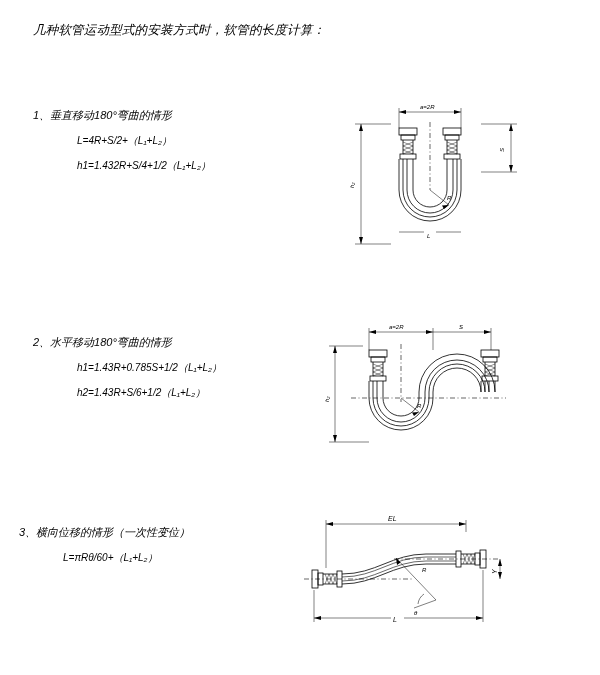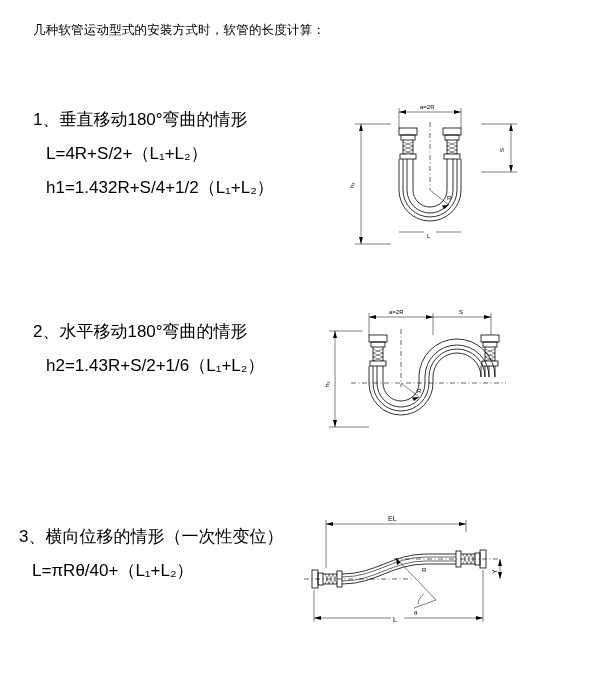--- a/index.html
+++ b/index.html
@@ -12,47 +12,48 @@
     height: 675px;
     font-family: "Liberation Sans", sans-serif;
     color: #000000;
     position: relative;
     overflow: hidden;
   }
   .page {
     position: relative;
     width: 600px;
     height: 675px;
+    font-style: italic;
   }
   .heading {
     position: absolute;
     left: 33px;
     top: 22px;
     font-size: 12.5px;
     letter-spacing: 0.2px;
     white-space: nowrap;
   }
   .section {
     position: absolute;
   }
   .sec-text {
     position: absolute;
     left: 0;
     top: 0;
     width: 260px;
   }
   .sec-title {
-    font-size: 17px;
+    font-size: 11px;
     white-space: nowrap;
     margin-bottom: 11px;
   }
   .formula {
-    font-size: 17px;
+    font-size: 10px;
     white-space: nowrap;
-    margin-left: 13px;
+    margin-left: 44px;
     margin-bottom: 11px;
   }
   .fig {
     position: absolute;
   }
   svg { display: block; }
   .ln   { stroke:#000; stroke-width:0.8; fill:none; }
   .lnt  { stroke:#000; stroke-width:0.6; fill:none; }
   .dash { stroke:#000; stroke-width:0.6; fill:none; stroke-dasharray:5 2.5 1 2.5; }
   .thin { stroke:#000; stroke-width:0.5; fill:none; }
@@ -140,25 +141,26 @@
         <path class="fb" d="M128 133 l-7 0.5 l2 3.5 z"></path>
         <text class="lbl" x="126" y="128">R</text>
 
         <text class="lbl" x="106" y="166">L</text>
         <line class="thin" x1="78" y1="160" x2="103" y2="160"></line>
         <line class="thin" x1="115" y1="160" x2="140" y2="160"></line>
       </svg>
     </div>
   </div>
 
-  <div class="section" style="left:33px; top:320px; width:540px; height:160px;">
+  <div class="section" style="left:33px; top:335px; width:540px; height:160px;">
 
     <div class="sec-text">
       <div class="sec-title">2、水平移动180°弯曲的情形</div>
-      <div class="formula">h2=1.43R+S/2+1/6（L₁+L₂）</div>
+      <div class="formula">h1=1.43R+0.785S+1/2（L₁+L₂）</div>
+      <div class="formula">h2=1.43R+S/6+1/2（L₁+L₂）</div>
     </div>
 
     <div class="fig" style="left:288px; top:-33px;">
       <svg width="215" height="180" viewBox="0 0 215 180">
 
         <line class="thin" x1="48" y1="30" x2="112" y2="30"></line>
         <path class="fb" d="M48 30 l7 -2 v4 z"></path>
         <path class="fb" d="M112 30 l-7 -2 v4 z"></path>
         <line class="thin" x1="48" y1="26" x2="48" y2="48"></line>
         <line class="thin" x1="112" y1="26" x2="112" y2="48"></line>
@@ -216,21 +218,21 @@
         <path class="fb" d="M98 110 l-7 0.5 l2 3.5 z"></path>
         <text class="lbl" x="96" y="106">R</text>
       </svg>
     </div>
   </div>
 
   <div class="section" style="left:19px; top:525px; width:540px; height:130px;">
 
     <div class="sec-text">
       <div class="sec-title">3、横向位移的情形（一次性变位）</div>
-      <div class="formula">L=πRθ/40+（L₁+L₂）</div>
+      <div class="formula">L=πRθ/60+（L₁+L₂）</div>
     </div>
 
     <div class="fig" style="left:265px; top:-17px;">
       <svg width="235" height="125" viewBox="0 0 235 125">
 
         <line class="thin" x1="42" y1="16" x2="182" y2="16"></line>
         <path class="fb" d="M42 16 l7 -2 v4 z"></path>
         <path class="fb" d="M182 16 l-7 -2 v4 z"></path>
         <line class="thin" x1="42" y1="12" x2="42" y2="60"></line>
         <line class="thin" x1="182" y1="12" x2="182" y2="24"></line>

